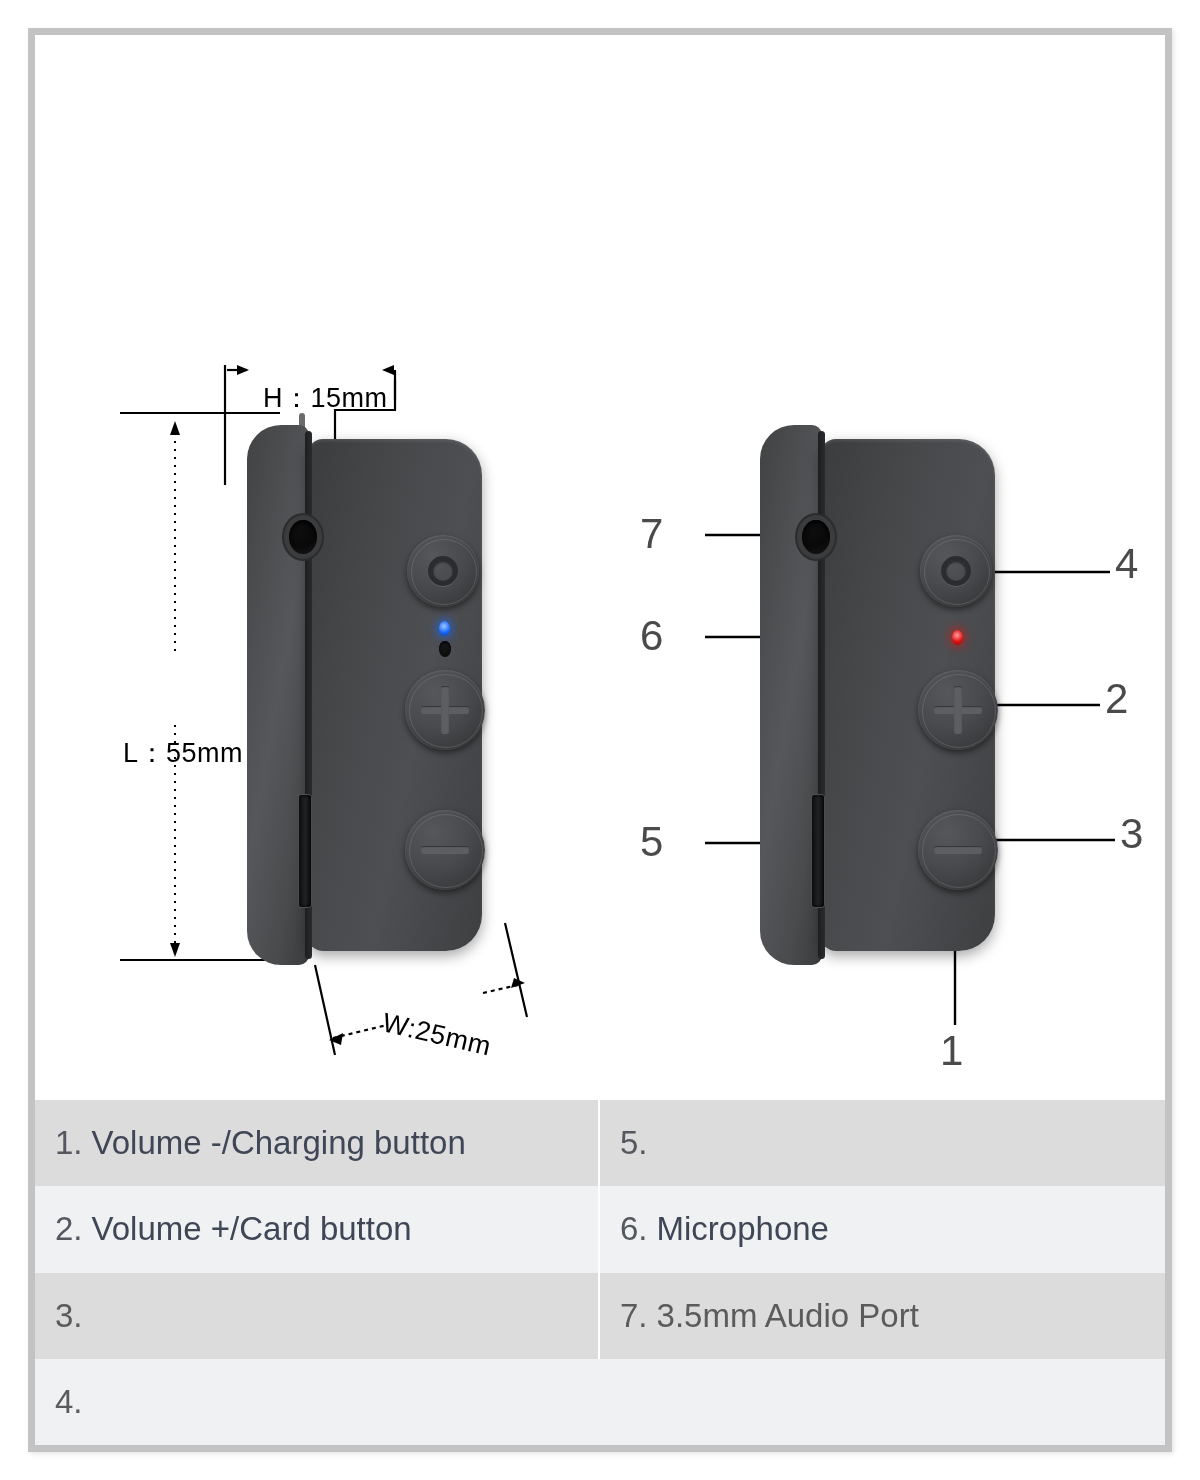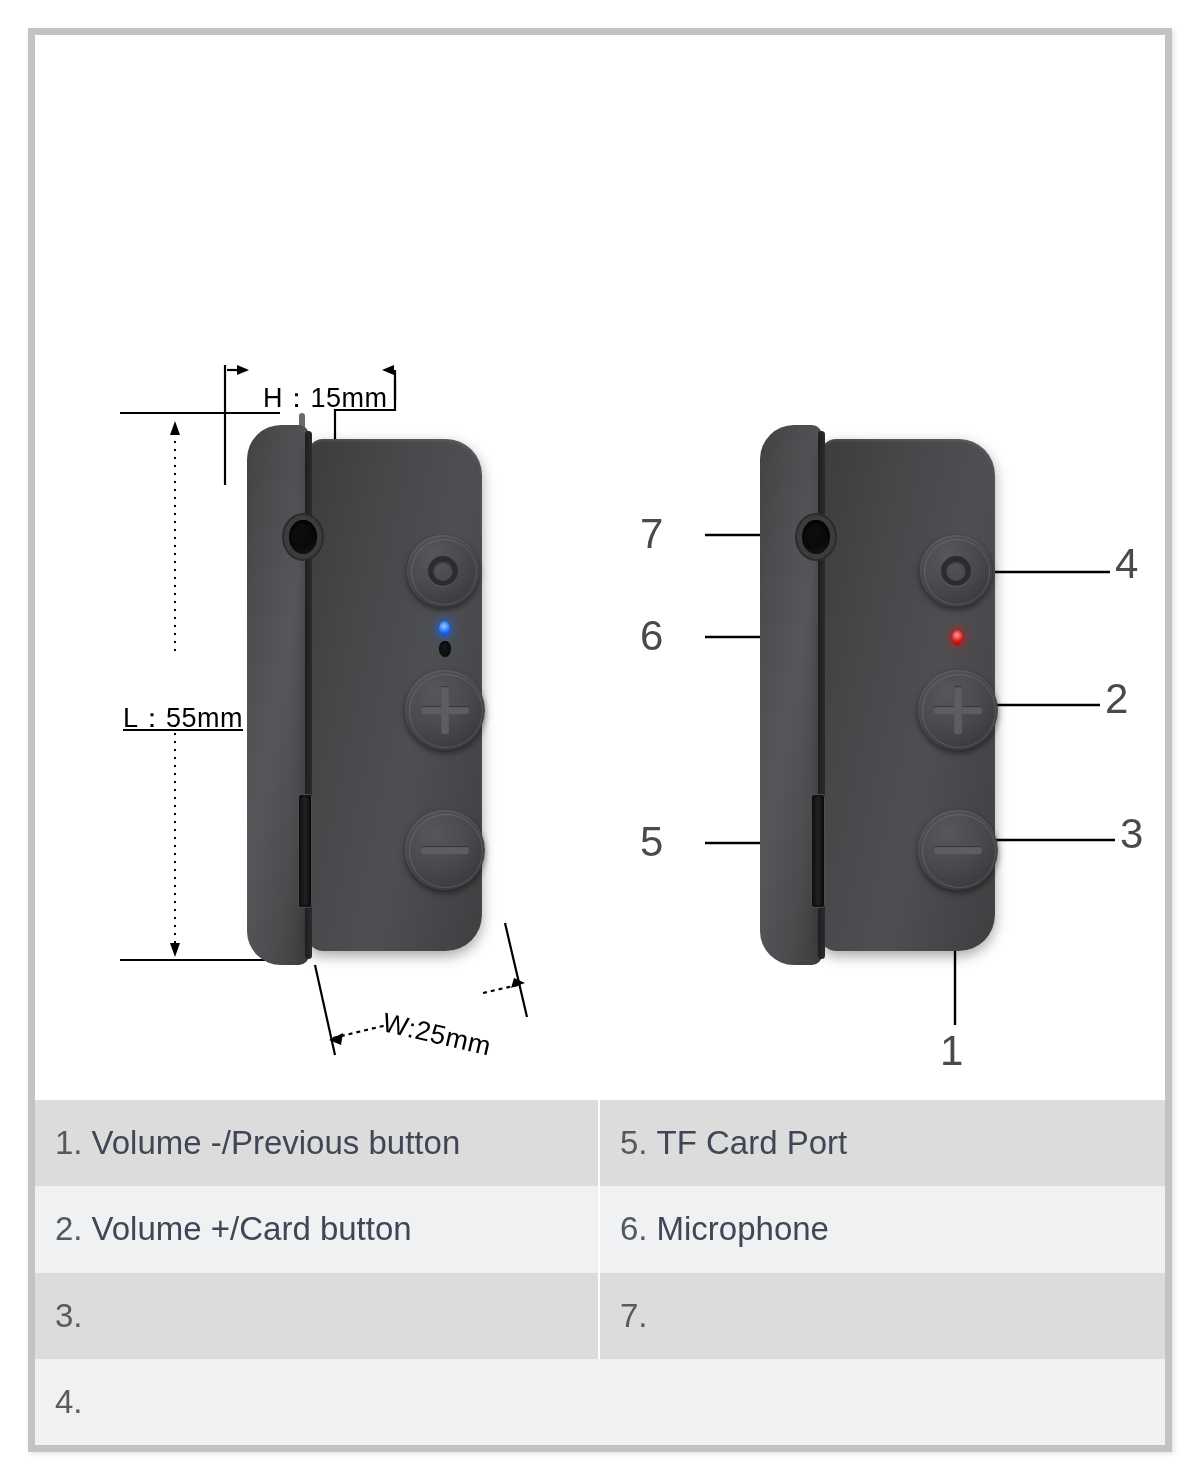--- a/index.html
+++ b/index.html
@@ -174,21 +174,21 @@
        <line x1="670" y1="602" x2="905" y2="602"></line>
        <line x1="670" y1="808" x2="800" y2="808"></line>
        <line x1="925" y1="537" x2="1075" y2="537"></line>
        <line x1="935" y1="670" x2="1065" y2="670"></line>
        <line x1="960" y1="805" x2="1080" y2="805"></line>
        <line x1="920" y1="818" x2="920" y2="990"></line>
      </g>
    </svg>
 
    <div class="dim" style="left:228px;top:345px;">H：15mm</div>
-   <div class="dim" style="left:88px;top:665px;text-decoration:underline;">L：55mm</div>
+   <div class="dim" style="left:88px;top:700px;">L：55mm</div>
    <div class="dim dim-w" style="left:348px;top:972px;">W:25mm</div>
 
    <div class="device" style="left:212px;top:390px;width:250px;height:540px;">
      <div class="dev-topnub" style="left:52px;top:-12px;"></div>
      <div class="dev-side"></div>
      <div class="dev-face" style="left:60px;"></div>
      <div class="dev-seam"></div>
 
      <div class="jack" style="left:42px;top:95px;width:28px;height:34px;"></div>
      <div class="slot" style="left:52px;top:370px;width:12px;height:112px;"></div>
@@ -235,45 +235,45 @@
    <div class="callout" style="left:1070px;top:640px;">2</div>
    <div class="callout" style="left:1085px;top:775px;">3</div>
    <div class="callout" style="left:905px;top:992px;">1</div>
   </div>
 
   <div class="legend">
 
    <div class="lrow dark">
      <div class="lcell left">
        <span class="num">1.</span>
-       <span class="txt">Volume -/Previous button</span>
+       <span class="txt">Volume -/Charging button</span>
      </div>
      <div class="lcell right">
        <span class="num">5.</span>
-       <span class="txt">TF Card Port</span>
      </div>
    </div>
 
    <div class="lrow light">
      <div class="lcell left">
        <span class="num">2.</span>
        <span class="txt">Volume +/Card button</span>
      </div>
      <div class="lcell right">
        <span class="num">6.</span>
        <span class="txt">Microphone</span>
      </div>
    </div>
 
    <div class="lrow dark gray">
      <div class="lcell left">
        <span class="num">3.</span>
      </div>
      <div class="lcell right">
        <span class="num">7.</span>
+       <span class="txt">3.5mm Audio Port</span>
      </div>
    </div>
 
    <div class="lrow light gray">
      <div class="lcell full">
        <span class="num">4.</span>
      </div>
    </div>
 
   </div>

